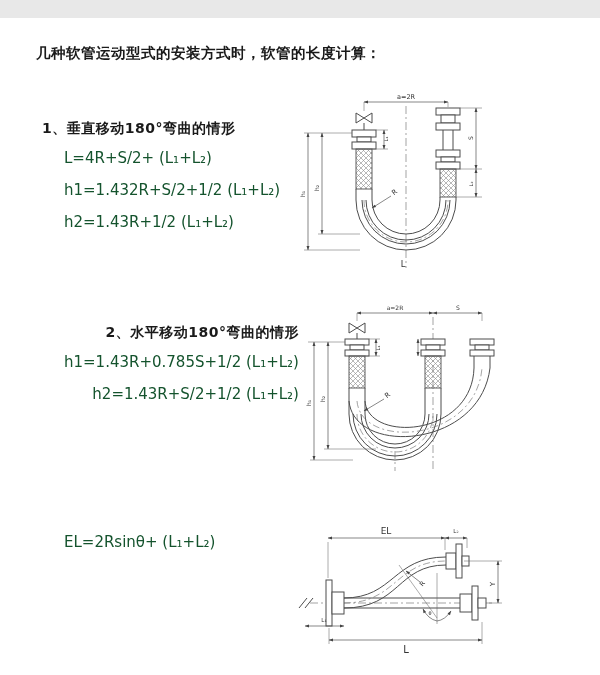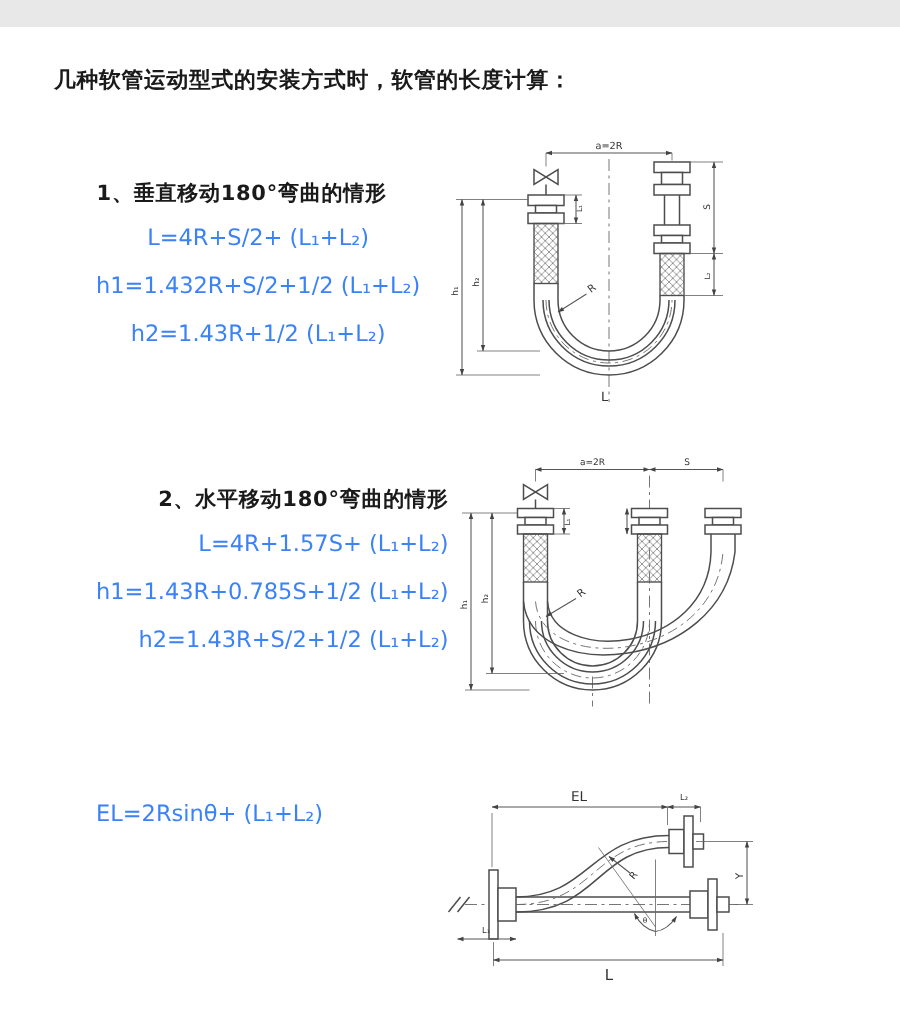--- a/index.html
+++ b/index.html
@@ -6,48 +6,47 @@
   body{background:#e8e8e8;}
   .page{
     position:relative;width:600px;height:675px;background:#ffffff;
     font-family:"DejaVu Sans","Liberation Sans",sans-serif;color:#1a1a1a;overflow:hidden;margin-top:18px;
   }
   .title{
     position:absolute;left:36px;top:26px;font-size:14.5px;font-weight:600;letter-spacing:.5px;
   }
   .section{position:absolute;left:42px;}
   .section .heading{font-size:14px;font-weight:600;margin-bottom:11px;letter-spacing:.5px;}
-  .section .formula{font-size:15px;padding-left:22px;margin-bottom:14px;color:#3b82f6;white-space:nowrap;}
+  .section .formula{font-size:15px;padding-left:22px;margin-bottom:14px;color:#14532d;white-space:nowrap;}
   .diagram{position:absolute;}
   svg{display:block;}
   svg text{font-family:"DejaVu Sans","Liberation Sans",sans-serif;fill:#333;}
   .ln{stroke:#4d4d4d;stroke-width:1;fill:none;}
   .fl{stroke:#4d4d4d;stroke-width:1;fill:#ffffff;}
   .dim{stroke:#555;stroke-width:.7;fill:none;}
   .ext{stroke:#666;stroke-width:.55;fill:none;}
   .cl{stroke:#666;stroke-width:.6;fill:none;stroke-dasharray:8 3 2 3;}
   .hosecl{stroke:#666;stroke-width:.6;fill:none;stroke-dasharray:7 3 2 3;}
 </style>
 </head>
 <body>
 
 <div class="page">
 
   <div class="title">几种软管运动型式的安装方式时，软管的长度计算：</div>
 
-  <div class="section" style="top:102px;text-align:center;">
+  <div class="section" style="top:102px;">
     <div class="heading">1、垂直移动180°弯曲的情形</div>
     <div class="formula">L=4R+S/2+ (L₁+L₂)</div>
     <div class="formula">h1=1.432R+S/2+1/2 (L₁+L₂)</div>
     <div class="formula">h2=1.43R+1/2 (L₁+L₂)</div>
   </div>
 
   <div class="section" style="top:306px;text-align:right;">
     <div class="heading">2、水平移动180°弯曲的情形</div>
-    <div class="formula">L=4R+1.57S+ (L₁+L₂)</div>
     <div class="formula">h1=1.43R+0.785S+1/2 (L₁+L₂)</div>
     <div class="formula">h2=1.43R+S/2+1/2 (L₁+L₂)</div>
   </div>
 
   <div class="section" style="top:515px;">
     <div class="formula">EL=2Rsinθ+ (L₁+L₂)</div>
   </div>
 
   <div class="diagram" style="left:296px;top:70px;">
     <svg width="200" height="192" viewBox="0 0 200 192">

